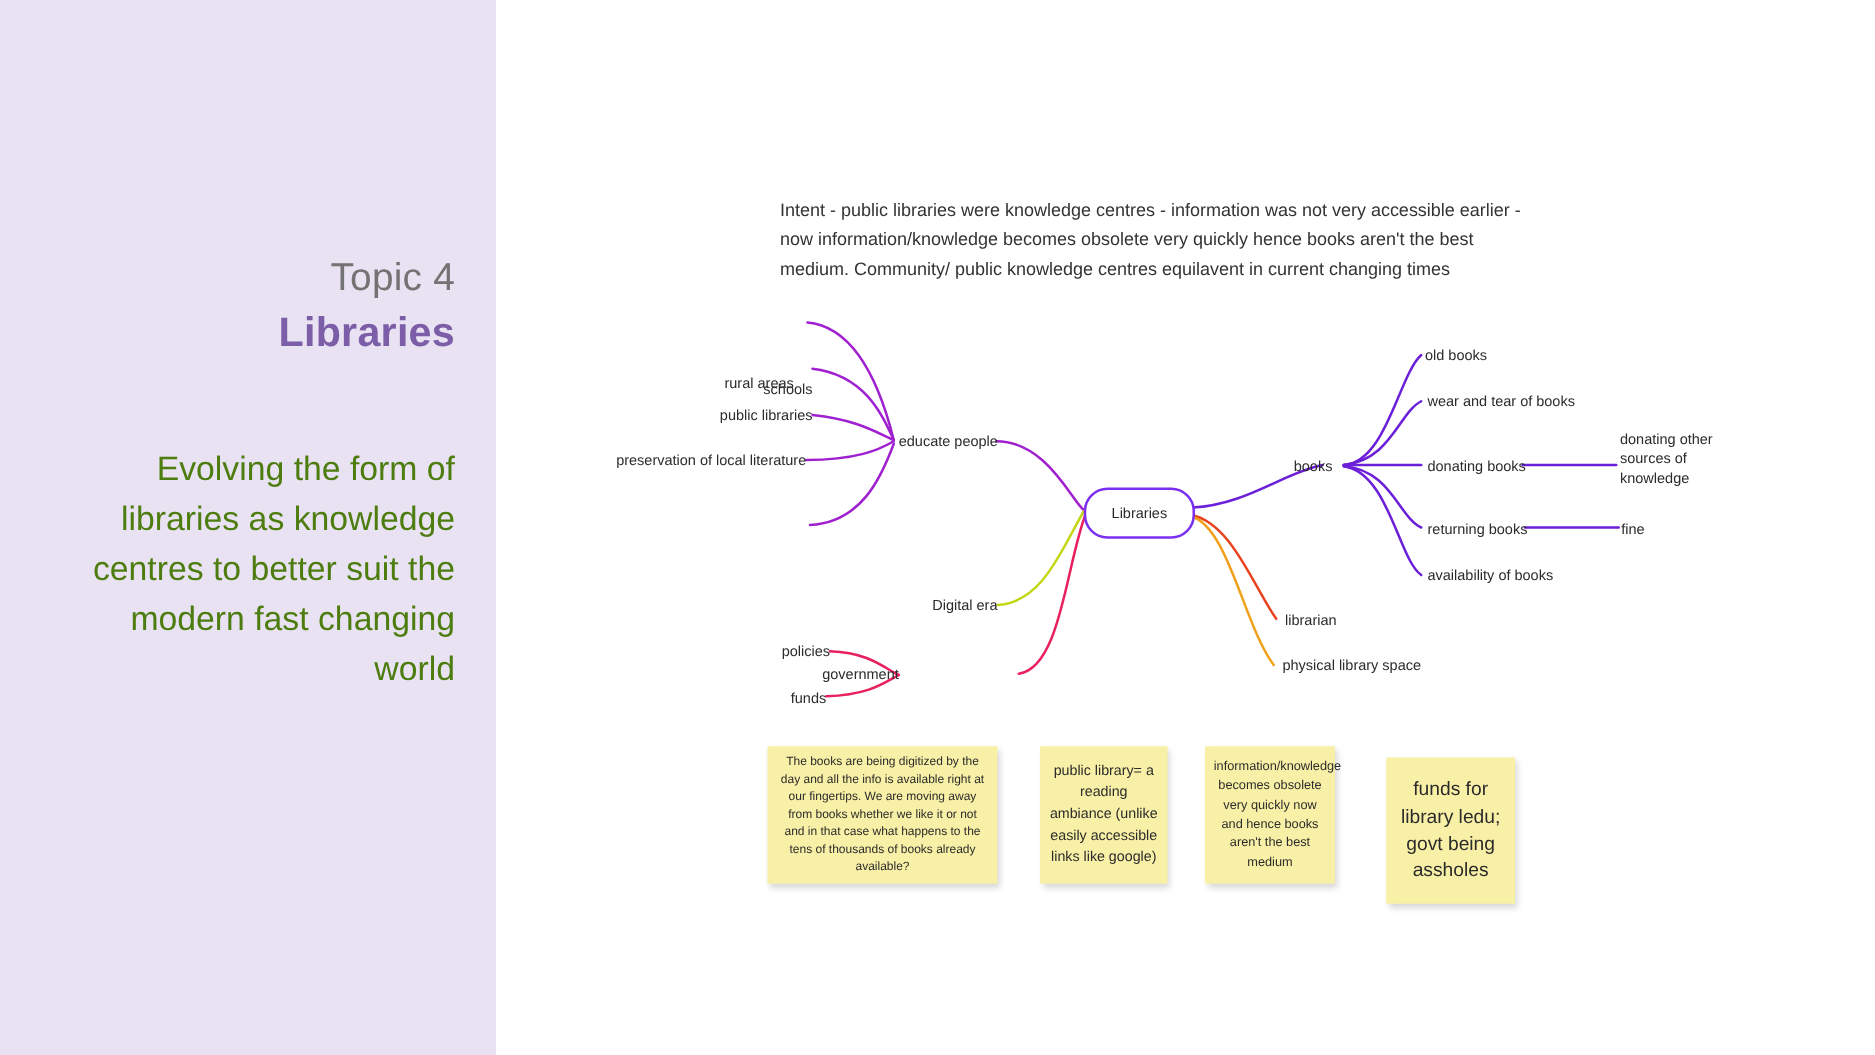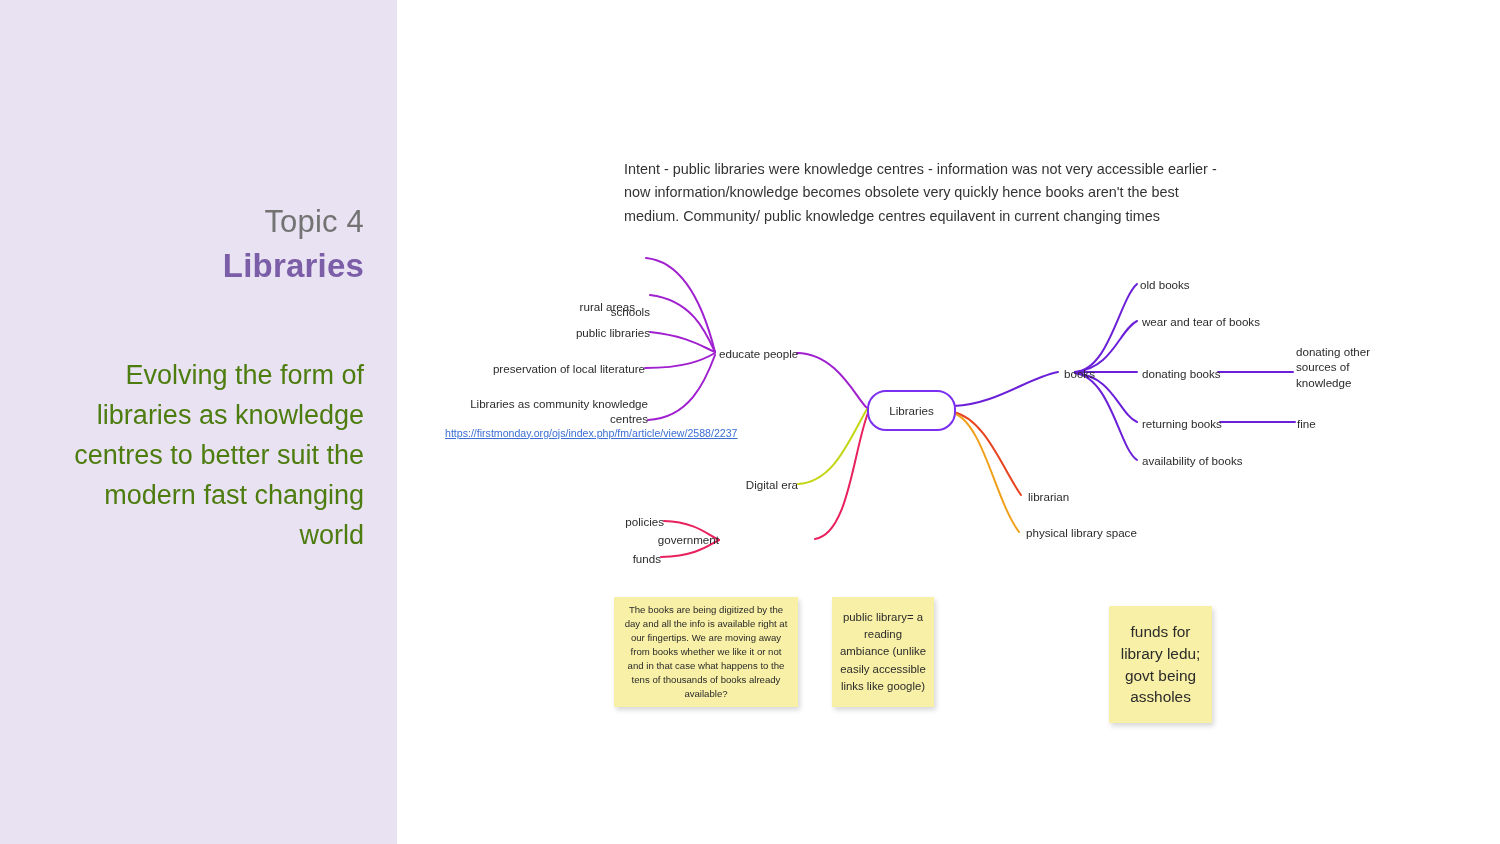--- a/index.html
+++ b/index.html
@@ -137,49 +137,48 @@
 
       <path d="M556,413 C586,422 598,500 622,532" stroke="#f0a01a"></path>
     </g>
   </svg>
 
   <div class="nd r" style="left:118px;top:251px;width:120px;margin-top:48px;">rural areas</div>
   <div class="nd r" style="left:130px;top:304px;width:123px;">schools</div>
   <div class="nd r" style="left:110px;top:325px;width:143px;">public libraries</div>
   <div class="nd r" style="left:60px;top:361px;width:188px;">preservation of local literature</div>
 
-  <div class="nd r wrap" style="left:48px;top:396px;width:203px;">
-    <span>Libraries as community knowledge centres</span>
-    <a class="urlink" href="#">https://firstmonday.org/ojs/index.php/fm/article/view/2588/2237</a>
-  </div>
 
   <div class="nd l" style="left:322px;top:346px;">educate people</div>
   <div class="nd r" style="left:301px;top:477px;width:100px;">Digital era</div>
   <div class="nd r" style="left:222px;top:532px;width:100px;">government</div>
   <div class="nd r" style="left:167px;top:514px;width:100px;">policies</div>
   <div class="nd r" style="left:167px;top:551px;width:97px;">funds</div>
 
   <div id="central">
     <span>Libraries</span>
   </div>
 
-  <div class="nd l" style="left:667px;top:366px;">books</div>
+  <div class="nd l" style="left:638px;top:366px;">books</div>
   <div class="nd l" style="left:743px;top:277px;">old books</div>
   <div class="nd l" style="left:745px;top:314px;">wear and tear of books</div>
   <div class="nd l" style="left:745px;top:366px;">donating books</div>
   <div class="nd l wrap" style="left:899px;top:344px;width:100px;">donating other sources of knowledge</div>
   <div class="nd l" style="left:745px;top:416px;">returning books</div>
   <div class="nd l" style="left:900px;top:416px;">fine</div>
   <div class="nd l" style="left:745px;top:453px;">availability of books</div>
   <div class="nd l" style="left:631px;top:489px;">librarian</div>
   <div class="nd l" style="left:629px;top:525px;">physical library space</div>
 
   <div class="note" id="note0">
     <span>The books are being digitized by the day and all the info is available right at our fingertips. We are moving away from books whether we like it or not and in that case what happens to the tens of thousands of books already available?</span>
   </div>
   <div class="note" id="note1">
     <span>public library= a reading ambiance (unlike easily accessible links like google)</span>
   </div>
+  <div class="note" id="note2">
+    <span>information/knowledge becomes obsolete very quickly now and hence books aren't the best medium</span>
+  </div>
   <div class="note" id="note3">
     <span>funds for library ledu; govt being assholes</span>
   </div>
 
 </div>
 
 </body></html>

